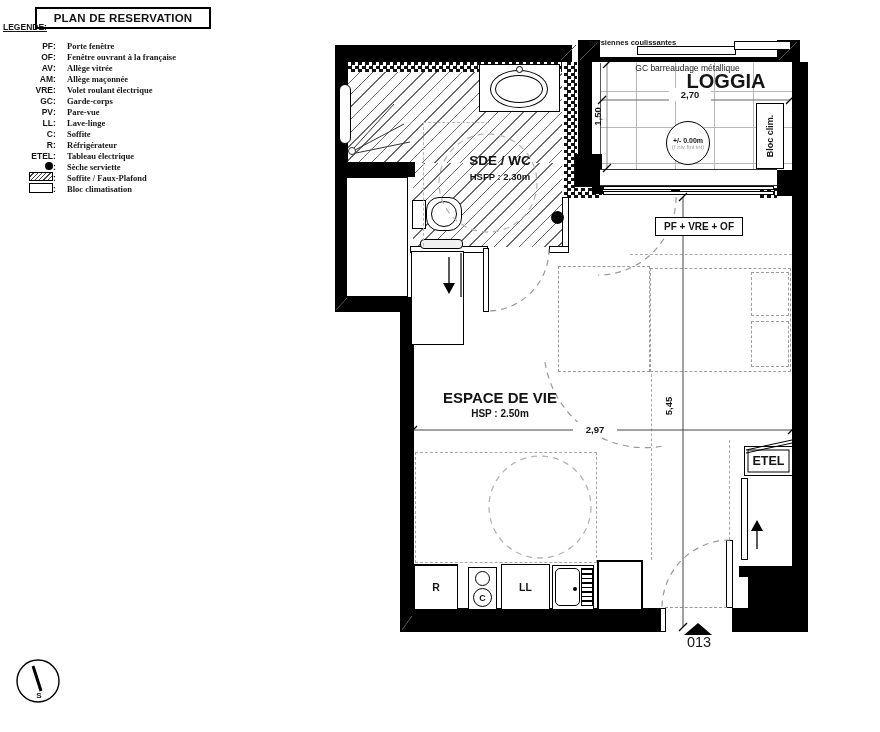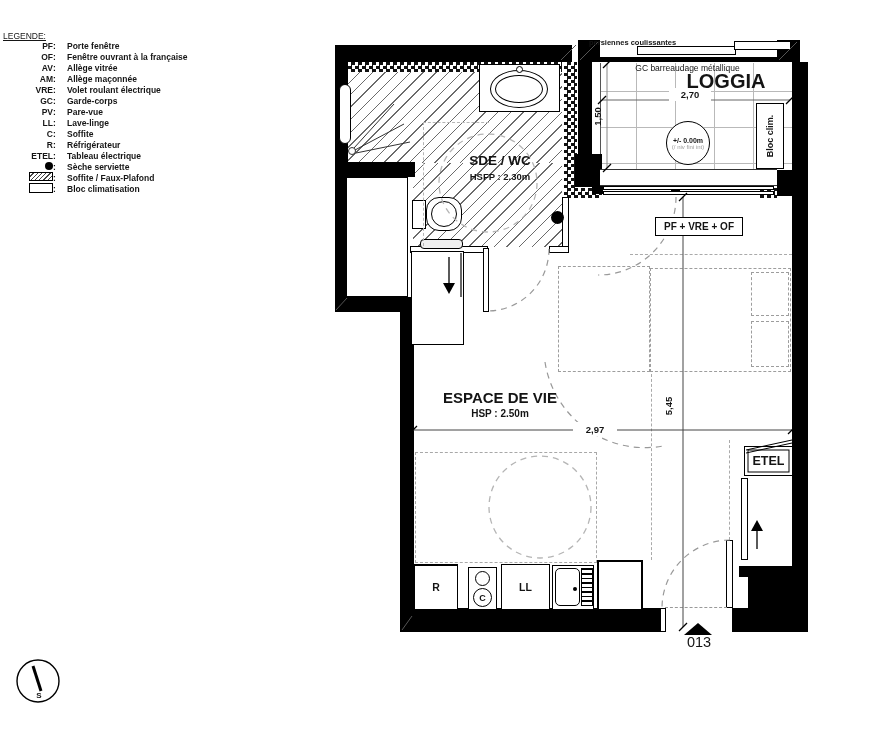--- a/index.html
+++ b/index.html
@@ -15,34 +15,37 @@
         background-image:linear-gradient(to right,#b9b9b9 1px,transparent 1px),linear-gradient(to bottom,#b9b9b9 1px,transparent 1px);
         background-size:39px 36px;background-position:-4px -8px;}
   .dsh{position:absolute;border:1.4px dashed #9d9d9d;box-sizing:border-box;}
   .dshl{position:absolute;box-sizing:border-box;}
   .t{position:absolute;color:#141414;}
   .ctr{display:flex;align-items:center;justify-content:center;text-align:center;}
   .box{position:absolute;background:#fff;border:1px solid #000;box-sizing:border-box;}
   .legend-row{display:flex;align-items:center;height:10.95px;font-size:8.5px;font-weight:bold;}
   .labbr{width:50px;flex:none;text-align:right;}
   .lsep{width:14px;flex:none;}
-  .ldesc{white-space:nowrap;}
+  .ldesc{white-space:nowrap;font-family:Liberation Serif, serif;}
   .sw-dot{width:8px;height:8px;border-radius:50%;background:#000;margin-left:6px;}
   .sw-hatch{width:24px;height:9px;border:1px solid #000;box-sizing:border-box;
             background-image:repeating-linear-gradient(135deg, rgba(0,0,0,0) 0 2px, #444 2px 3px);}
   .sw-box{width:24px;height:10px;border:1.6px solid #000;box-sizing:border-box;background:#fff;}
   svg{position:absolute;left:0;top:0;}
 </style>
 </head>
 <body>
 
 <div id="canvas">
 
-
-  <div class="abs" style="left:3px;top:31px;font-size:8.5px;font-weight:normal;text-decoration:underline;">LEGENDE:</div>
+  <div class="abs ctr" style="left:35px;top:7px;width:176px;height:22px;border:2px solid #000;box-sizing:border-box;">
+    <span class="t ctr" style="position:static;font-size:11.5px;font-weight:bold;letter-spacing:.2px;">PLAN DE RESERVATION</span>
+  </div>
+
+  <div class="abs" style="left:3px;top:22px;font-size:8.5px;font-weight:bold;text-decoration:underline;">LEGENDE:</div>
   <div class="abs" style="left:3px;top:41px;width:300px;">
     <div class="legend-row">
         <span class="labbr">PF</span>
         <span class="lsep">:</span>
         <span class="ldesc">Porte fenêtre</span>
       </div>
     <div class="legend-row">
         <span class="labbr">OF</span>
         <span class="lsep">:</span>
         <span class="ldesc">Fenêtre ouvrant à la française</span>

